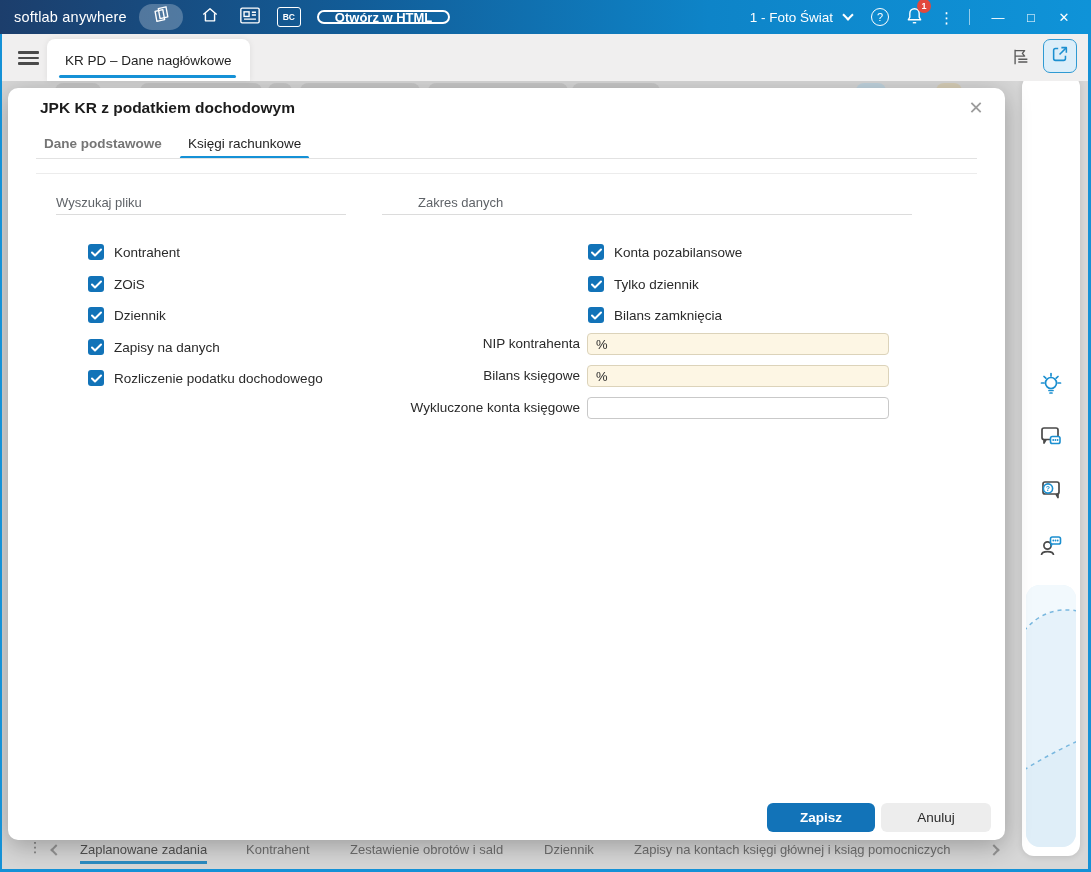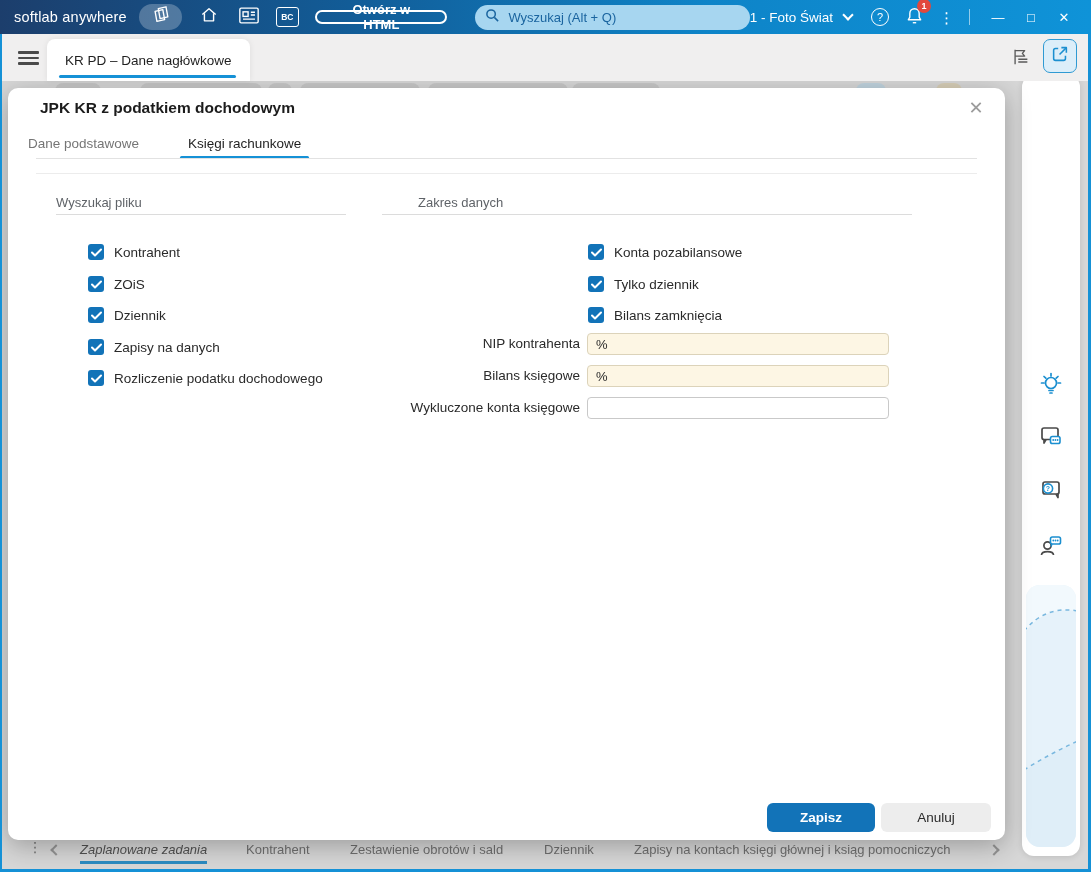--- a/index.html
+++ b/index.html
@@ -50,38 +50,38 @@
 
   
   .content { position:absolute; top:81px; left:0; width:1091px; height:791px; background:#EAEAEA; z-index:1; }
   .ghost { position:absolute; top:2px; height:24px; border-radius:8px; background:#D7D7D7; }
   .ghost.blue { background:#CFE5F2; } .ghost.tan { background:#EADFC4; }
   .gdots { position:absolute; left:28px; top:758px; color:#6E6E6E; font-size:14px; }
   .gchev { position:absolute; width:8px; height:8px; border-right:2px solid #9A9A9A; border-bottom:2px solid #9A9A9A; top:765px; }
   .gchev.left { transform:rotate(135deg); left:52px; }
   .gchev.right { transform:rotate(-45deg); left:990px; }
   .gtab { position:absolute; top:761px; font-size:13px; color:#6E6E6E; white-space:nowrap; cursor:pointer; }
-  .gtab.active { color:#4A4A4A; border-bottom:3px solid #1E8FD0; padding-bottom:4px;font-style:italic; }
+  .gtab.active { color:#4A4A4A; border-bottom:3px solid #1E8FD0; padding-bottom:4px; }
   .overlay { position:absolute; top:81px; left:0; width:1091px; height:791px; background:rgba(120,120,120,.16); z-index:5; }
 
   
   .side-card { position:absolute; left:1022px; top:75px; width:58px; height:781px; background:#fff;
     border-radius:12px; box-shadow:0 1px 6px rgba(0,0,0,.12); z-index:10; }
   .side-ic { position:absolute; left:15px; width:28px; height:28px; cursor:pointer; }
   .blue-panel { position:absolute; left:4px; top:510px; width:50px; height:262px; border-radius:14px;
     overflow:hidden; background:#E6F2FA; }
 
   
   .modal { position:absolute; left:8px; top:88px; width:997px; height:752px; background:#fff;
     border-radius:10px; box-shadow:0 6px 26px rgba(0,0,0,.28); z-index:20; }
   .m-close { position:absolute; right:16px; top:7px; width:26px; height:26px; display:flex; align-items:center;
     justify-content:center; font-size:18px; color:#9C9C9C; cursor:pointer; }
   .m-title { position:absolute; left:32px; top:11px; font-size:15.5px; font-weight:bold; color:#1C1C1C; }
   .m-tab { position:absolute; top:48px; font-size:13.5px; color:#757575; cursor:pointer; }
-  .m-tab.t1 { left:20px; }
+  .m-tab.t1 { left:36px;font-weight:bold; }
   .m-tab.t2 { left:180px; color:#1F1F1F; }
   .m-tab.t2::after { content:""; position:absolute; left:-8px; right:-8px; bottom:-8px; height:3px;
     background:#1591D6; border-radius:2px; }
   .m-line1 { position:absolute; left:28px; right:28px; top:70px; height:1px; background:#E2E2E2; }
   .m-line2 { position:absolute; left:28px; right:28px; top:85px; height:1px; background:#ECECEC; }
   .sec-title { position:absolute; top:107px; font-size:13px; color:#5F6368; }
   .sec-l { left:48px; } .sec-r { left:374px;margin-left:36px; }
   .sec-ul { position:absolute; top:126px; height:1px; background:#DCDCDC; }
   .sec-ul.l { left:48px; width:290px; } .sec-ul.r { left:374px; width:530px; }
   .chkrow { position:absolute; height:18px; display:flex; align-items:center; gap:10px; cursor:pointer; }
@@ -129,29 +129,20 @@
     <span>
       <svg width="22" height="19" viewBox="0 0 24 20" fill="none" stroke="#fff" stroke-width="1.5">
           <rect x="2" y="2" width="20" height="16" rx="1.5"></rect>
           <rect x="5.5" y="6" width="5.5" height="5"></rect>
           <path d="M14 6.5 h4.5 M14 9.5 h4.5 M5.5 14 h13"></path>
         </svg>
     </span>
   </div>
   <div class="bc-badge">BC</div>
   <button class="open-html">Otwórz w HTML</button>
-  <div class="search">
-    <span>
-      <svg width="15" height="15" viewBox="0 0 16 16" fill="none" stroke="#1A649F" stroke-width="1.6">
-          <circle cx="6.5" cy="6.5" r="4.5"></circle>
-          <path d="M10 10 L14 14"></path>
-        </svg>
-    </span>
-    <span>Wyszukaj (Alt + Q)</span>
-  </div>
   <div class="tb-right">
     <div class="company">
       <span>1 - Foto Świat</span>
       <span class="chev-d"></span>
     </div>
     <div class="help-circle">?</div>
     <div class="bell-wrap">
       <span>
         <svg width="17" height="19" viewBox="0 0 20 22" fill="none" stroke="#fff" stroke-width="1.6" stroke-linejoin="round">
             <path d="M10 3 C6.7 3 4.5 5.3 4.5 8.5 V13 L2.7 16 H17.3 L15.5 13 V8.5 C15.5 5.3 13.3 3 10 3 Z"></path>

